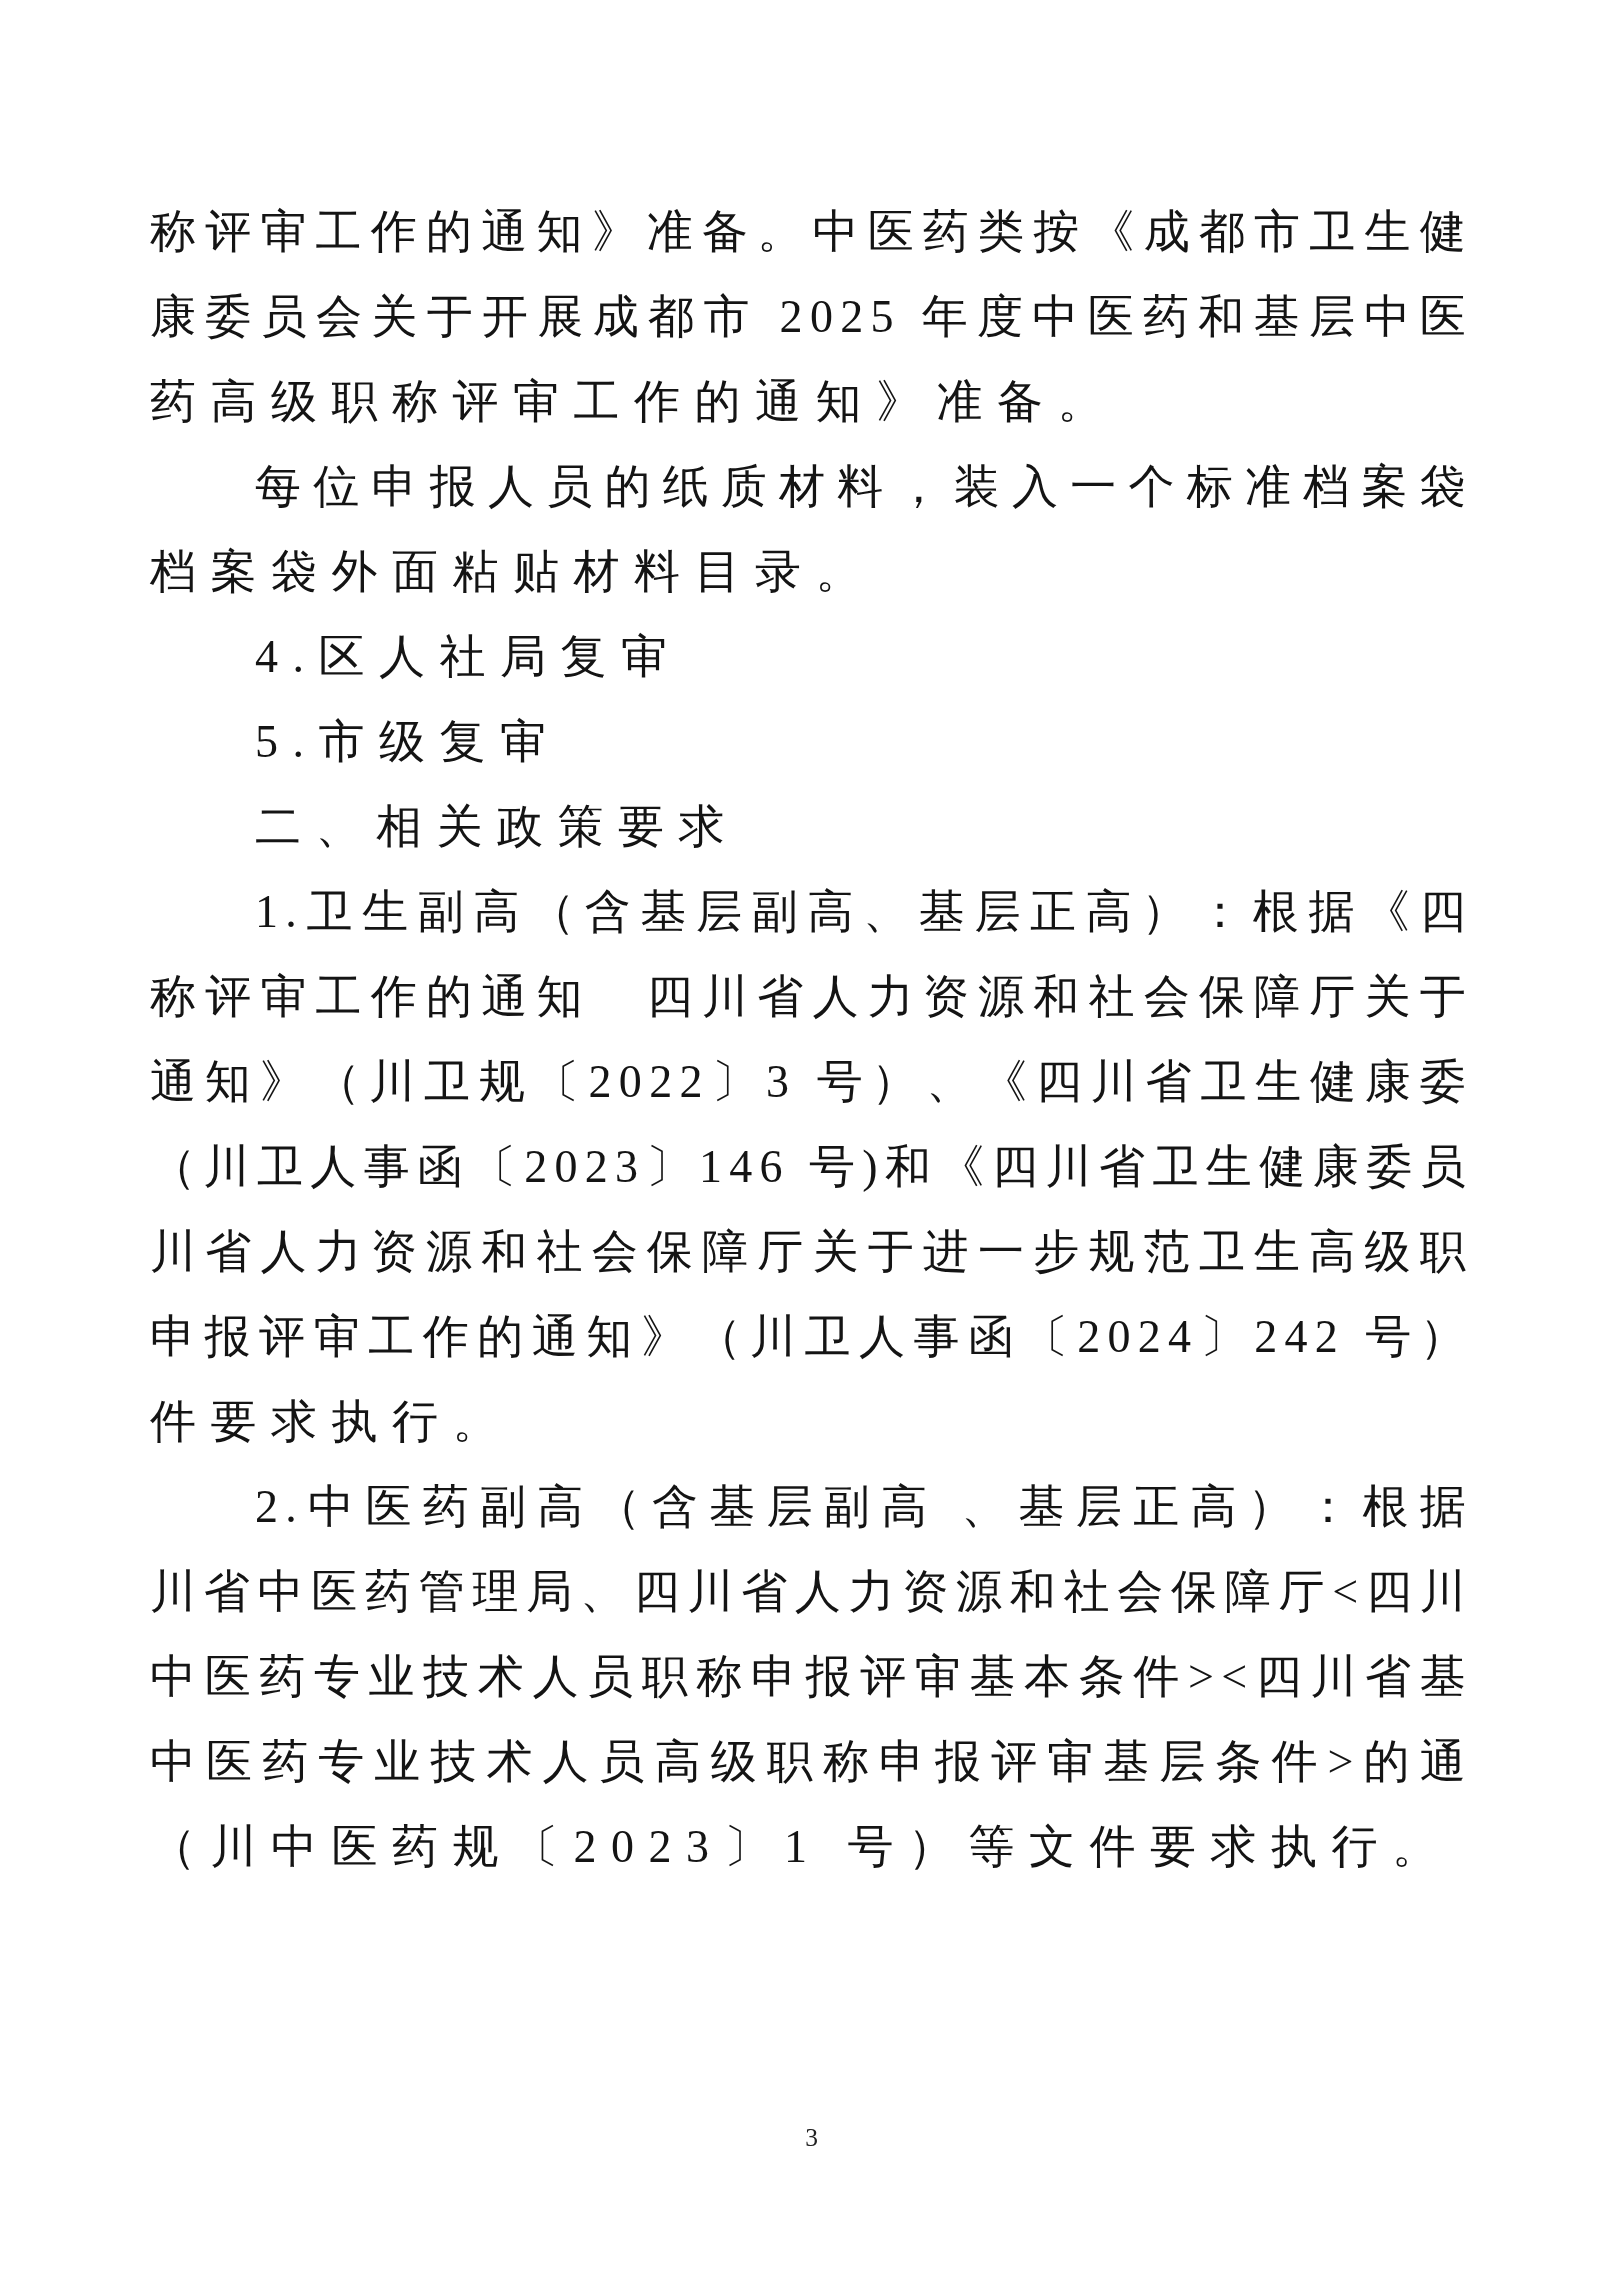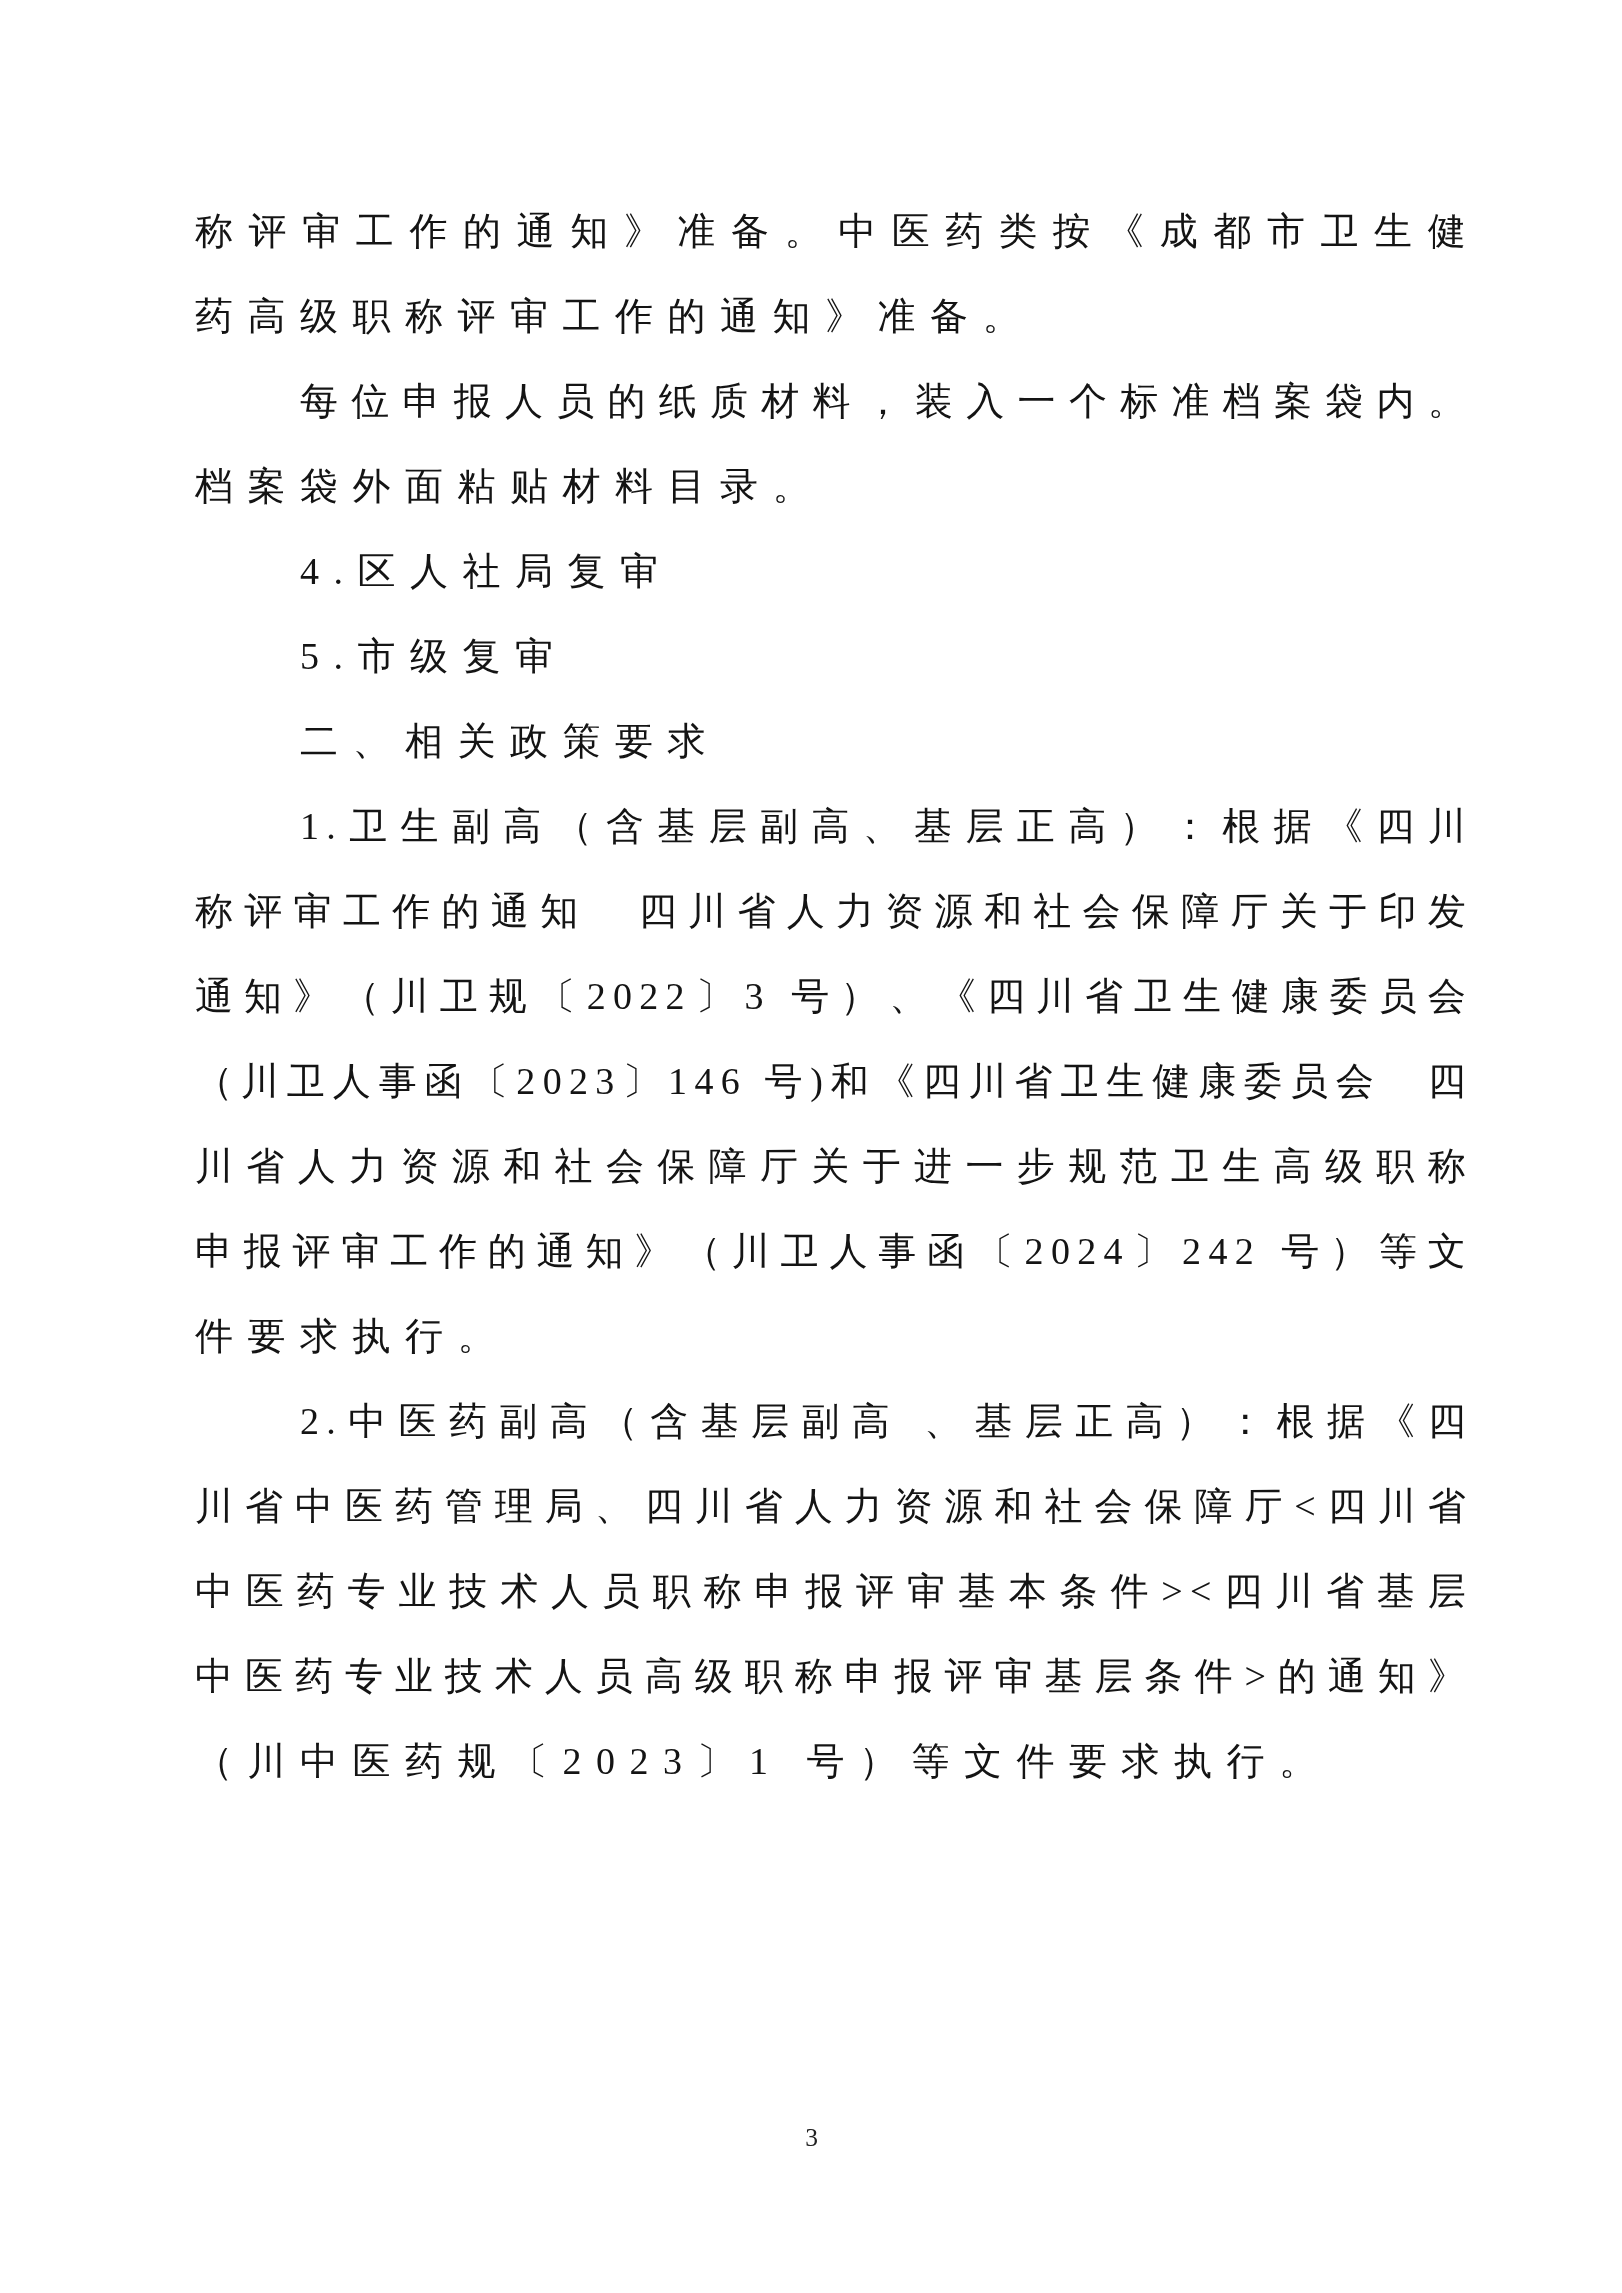--- a/index.html
+++ b/index.html
@@ -19,24 +19,23 @@
   }
   .doc-body {
     position: absolute;
     left: 150px;
     top: 189px;
     width: 1323px;
   }
   .line {
     height: 85px;
     line-height: 85px;
-    font-size: 38px;
+    font-size: 46px;
     letter-spacing: 14.5px;
     white-space: nowrap;
-    margin-left: 45px;
   }
   .line.justify {
     letter-spacing: 7.3px;
     white-space: normal;
     text-align: justify;
     text-align-last: justify;
     overflow: hidden;
   }
   .line.indent {
     text-indent: 105px;
@@ -54,20 +53,21 @@
     letter-spacing: 0;
     color: #222222;
   }
 </style>
 </head>
 <body>
 
 <div class="page">
   <div class="doc-body" id="doc-body">
       <div class="line justify"><span class="seg">称评审工作的通知》准备。中医药类按《成都市卫生健</span></div>
+      <div class="line justify"><span class="seg">康委员会关于开展成都市 2025 年度中医药和基层中医</span></div>
       <div class="line"><span class="seg">药高级职称评审工作的通知》准备。</span></div>
       <div class="line indent justify"><span class="seg">每位申报人员的纸质材料，装入一个标准档案袋内。</span></div>
       <div class="line"><span class="seg">档案袋外面粘贴材料目录。</span></div>
       <div class="line indent"><span class="seg">4.</span><span class="seg bold">区人社局复审</span></div>
       <div class="line indent"><span class="seg">5.</span><span class="seg bold">市级复审</span></div>
       <div class="line indent"><span class="seg bold">二、相关政策要求</span></div>
       <div class="line indent justify"><span class="seg">1.</span><span class="seg bold">卫生副高（含基层副高、基层正高）：</span><span class="seg">根据《四川</span></div>
       <div class="line justify"><span class="seg">称评审工作的通知　四川省人力资源和社会保障厅关于印发</span></div>
       <div class="line justify"><span class="seg">通知》（川卫规〔2022〕3 号）、《四川省卫生健康委员会</span></div>
       <div class="line justify"><span class="seg">（川卫人事函〔2023〕146 号)和《四川省卫生健康委员会　四</span></div>

